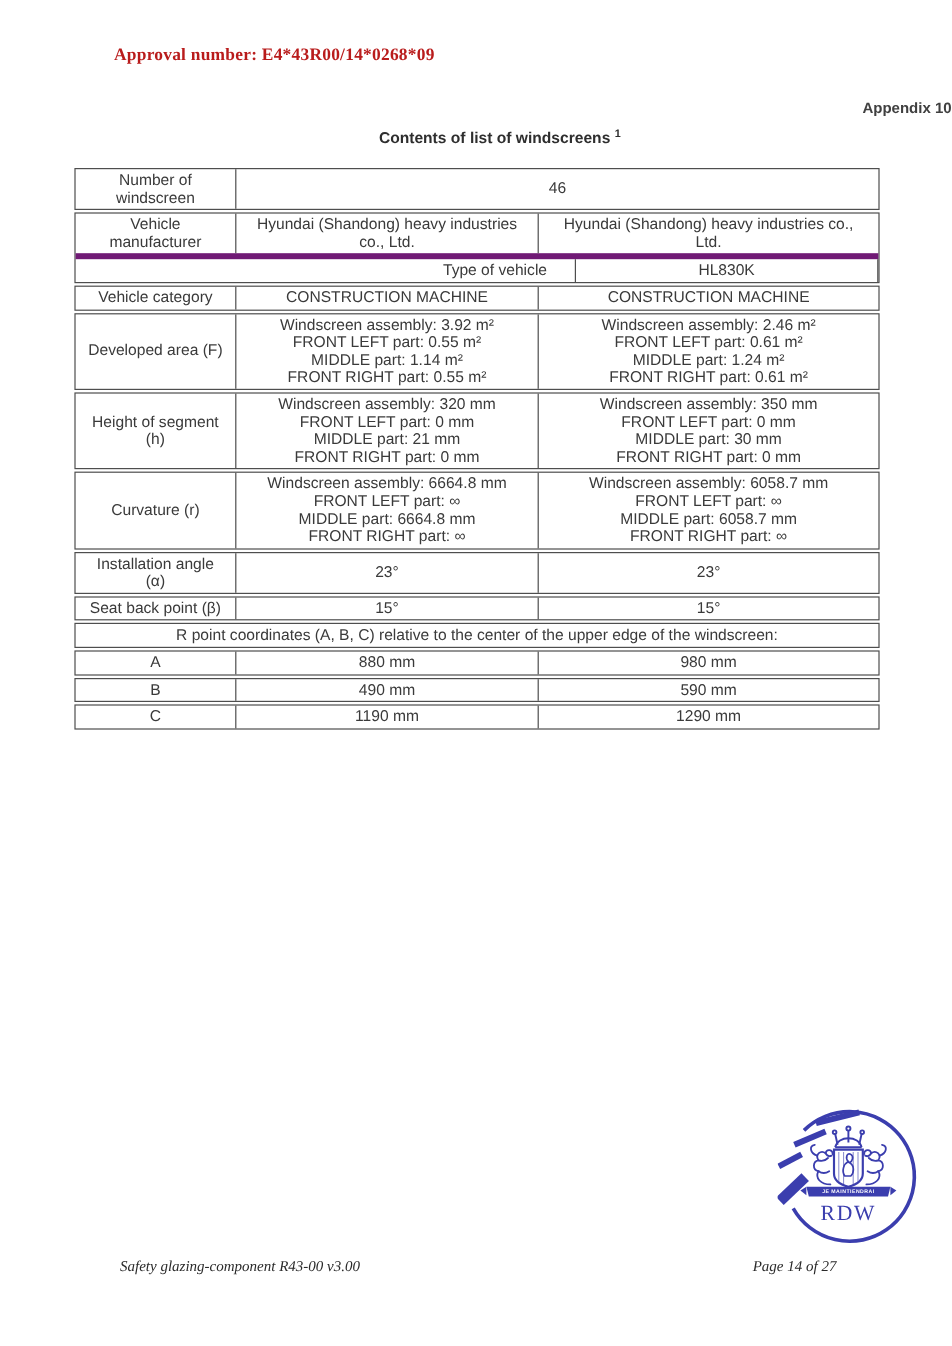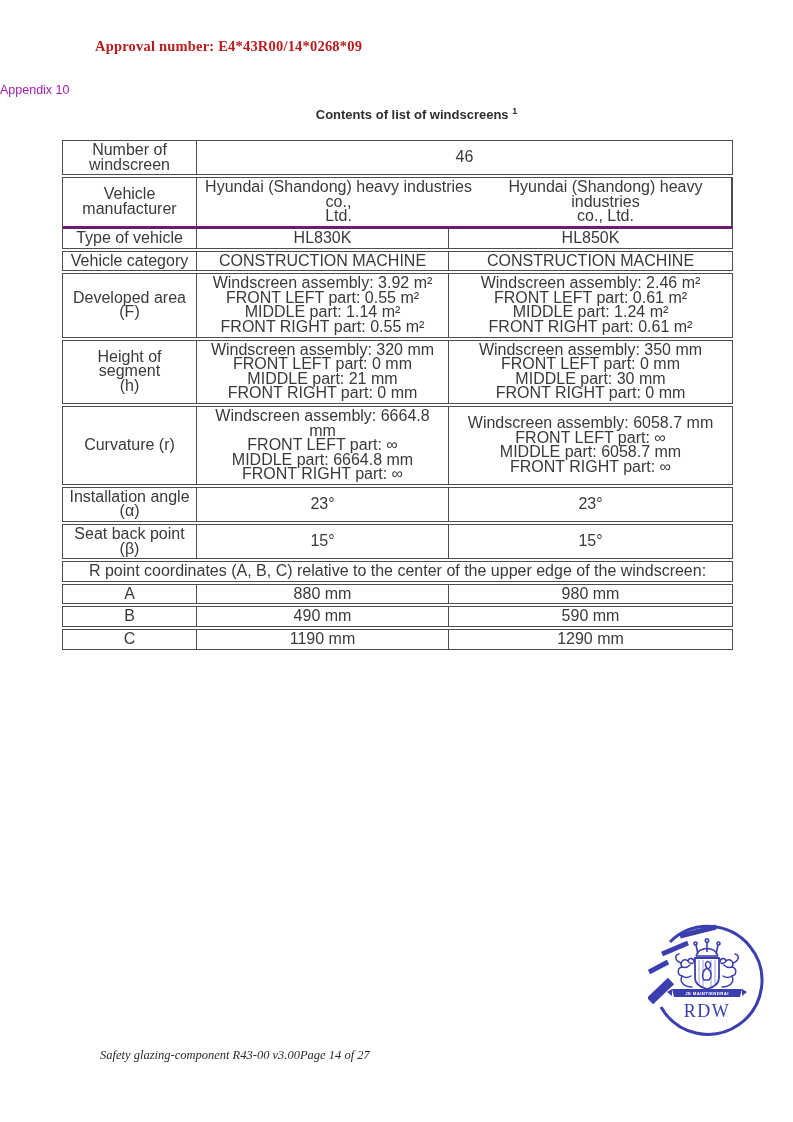--- a/index.html
+++ b/index.html
@@ -12,58 +12,58 @@
     overflow: hidden;
   }
   .approval-line {
     position: absolute; left: 95px; top: 38px;
     font-family: "Liberation Serif", serif;
     font-weight: bold; font-size: 14.5px; color: #b91c1c;
     letter-spacing: 0.2px;
   }
   .appendix-title {
     position: absolute; top: 83px; left: 0; width: 100%;
-    text-align: left; font-weight: normal; font-size: 12.5px; color: #a21caf;
+    text-align: right; font-weight: bold; font-size: 12.5px; color: #404040;
   }
   .contents-title {
     position: absolute; top: 106px; left: 0; width: 100%;
     text-align: center; font-weight: bold; font-size: 13px; color: #2e2e2e; padding-left: 20px;
   }
   .contents-title sup { font-size: 9px; }
   .doc-table {
     position: absolute; left: 62px; top: 140px; width: 671px;
-    font-size: 16px; line-height: 14.6px;
+    font-size: 13px; line-height: 14.6px;
   }
   .block {
     border: 1px solid #4e4e4e;
     margin-bottom: 2px;
     background: #fff;
     box-sizing: border-box;
   }
   .trow { display: flex; align-items: stretch; }
-  .rowline { border-top: 3px solid #701a75; justify-content: flex-end; }
+  .rowline { border-top: 5px solid #701a75; justify-content: flex-end; }
   .cell {
     padding: 2px 3px;
     display: flex; align-items: center; justify-content: center;
     text-align: center;
     white-space: pre-line;
     box-sizing: border-box;
   }
   .c1 { width: 134px; border-right: 1px solid #4e4e4e; flex: none; }
   .c2 { width: 252px; border-right: 1px solid #4e4e4e; flex: none; }
   .c3 { flex: 1; }
   .span-cell {
     padding: 2px 4px;
     white-space: normal;
   }
   .intro-cell { text-align: left; }
   .rpoint-cell { text-align: right; }
   .footer {
     position: absolute; left: 0; top: 1048px; width: 793px;
-    display: flex; 
+    display: flex; justify-content: space-between;
     padding: 0 96px 0 100px; box-sizing: border-box;
     font-family: "Liberation Serif", serif;
     font-style: italic; font-size: 12.5px; color: #2a2a2a;
   }
   .stamp-wrap {
     position: absolute; left: 648px; top: 916px;
     width: 120px; height: 124px;
   }
   .stamp-wrap svg { display: block; }
   .rdw-text {
@@ -96,29 +96,28 @@
     <div class="cell c1">Number of
 windscreen</div>
     <div class="cell c3">46</div>
   </div>
 
 
   <div class="block">
     <div class="trow">
       <div class="cell c1">Vehicle
 manufacturer</div>
+      <div class="cell c2">Hyundai (Shandong) heavy industries
+co., Ltd.</div>
       <div class="cell c3">Hyundai (Shandong) heavy industries co.,
 Ltd.</div>
-      <div class="cell c2">Hyundai (Shandong) heavy industries
-co., Ltd.</div>
     </div>
     <div class="trow rowline">
       <div class="cell c1">Type of vehicle</div>
       <div class="cell c2">HL830K</div>
-      <div class="cell c3">HL850K</div>
     </div>
   </div>
 
   <div class="block trow">
     <div class="cell c1">Vehicle category</div>
     <div class="cell c2">CONSTRUCTION MACHINE</div>
     <div class="cell c3">CONSTRUCTION MACHINE</div>
   </div>
 
   <div class="block trow">

